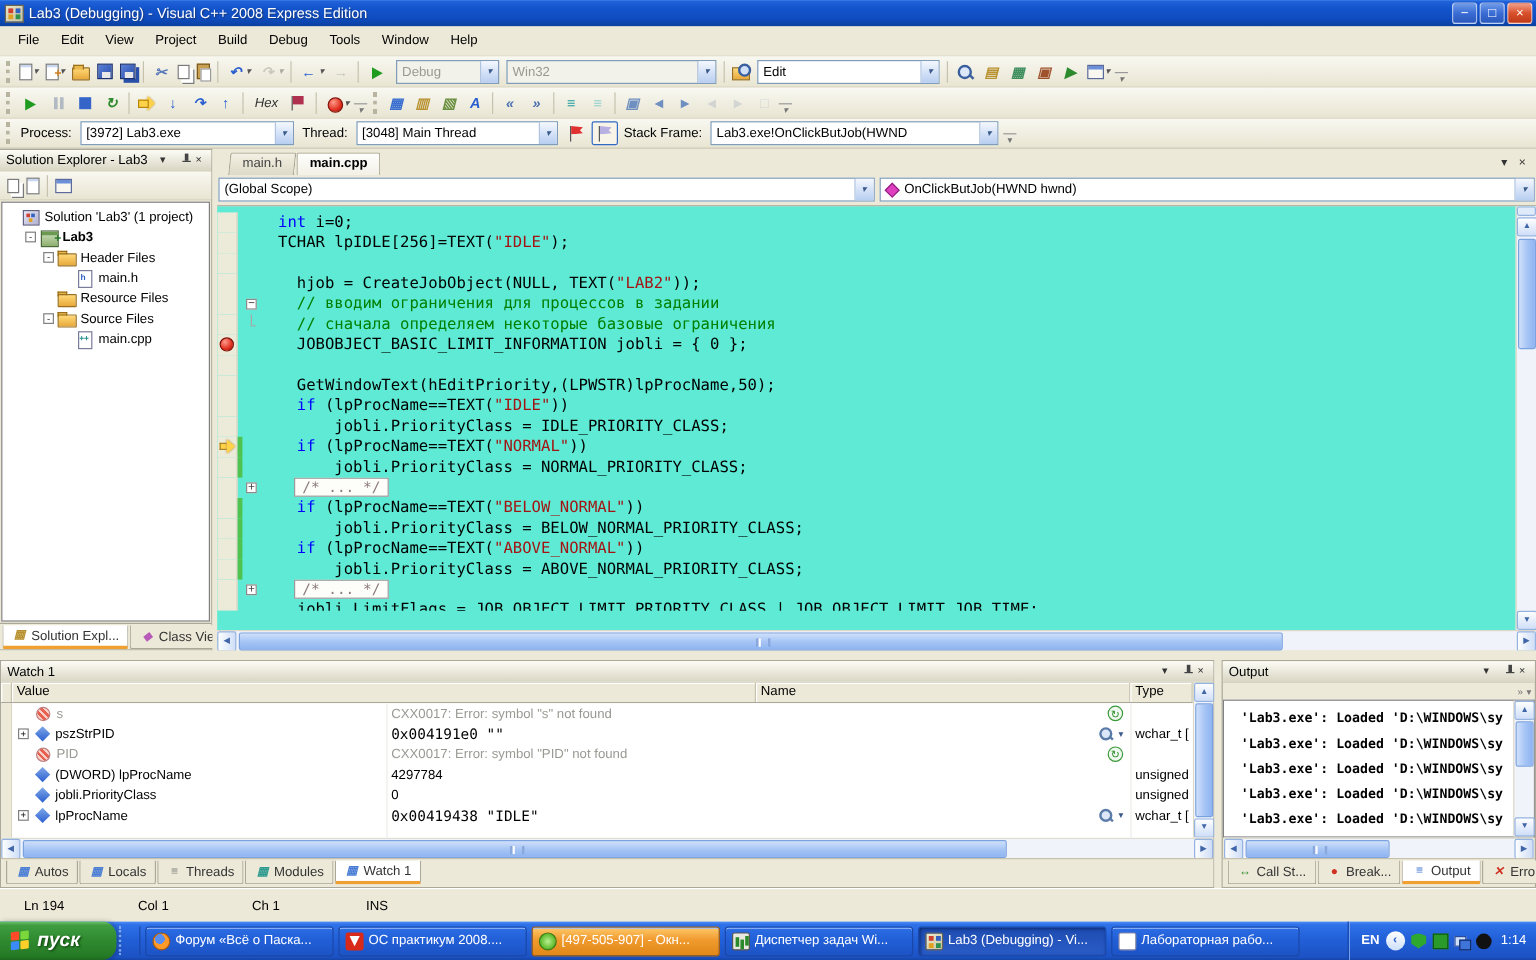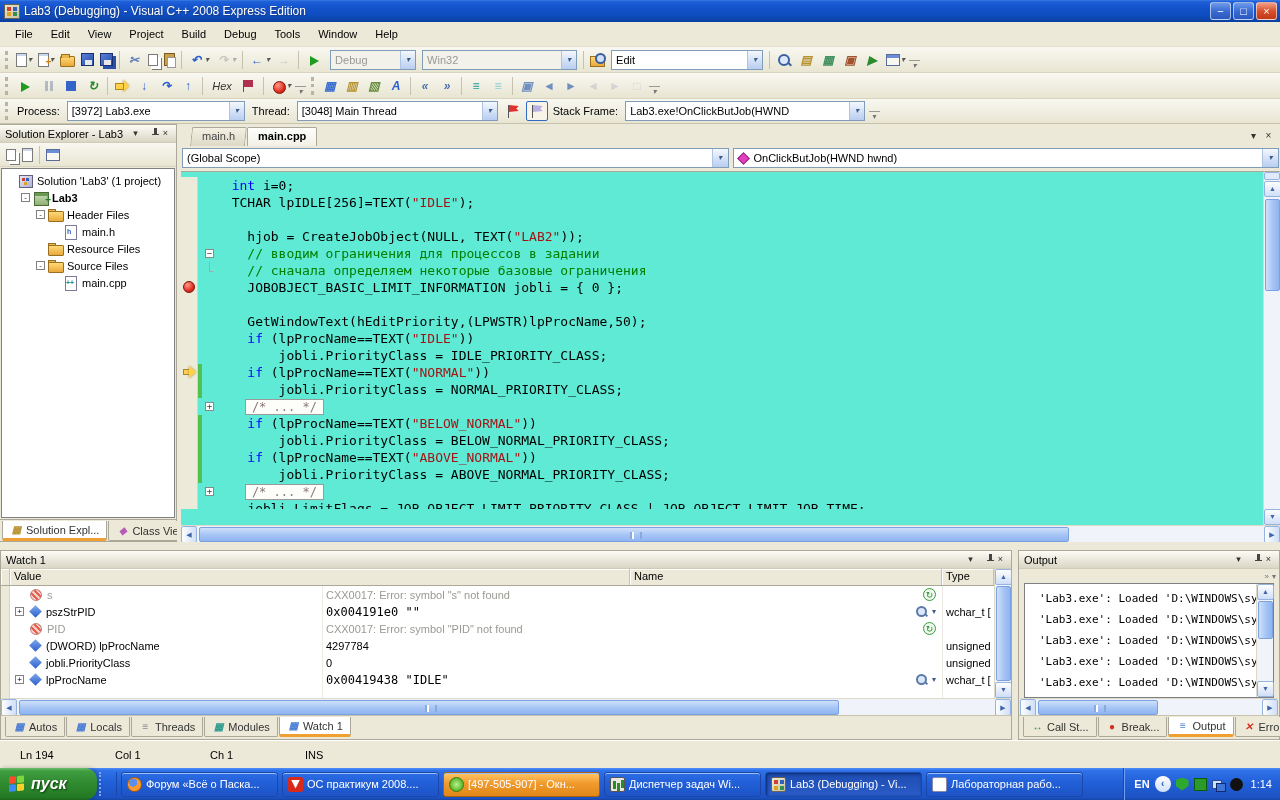--- a/index.html
+++ b/index.html
@@ -170,21 +170,21 @@
   .wact { margin-left:auto; display:flex; align-items:center; padding-right:6px;}
   .wrefresh { width:13px; height:13px; border-radius:50%; border:1px solid #3a9a3a; color:#2a8a2a; font-size:9px; line-height:12px; text-align:center; background:#eef8ee;}
   .wmag { position:relative; width:16px; height:14px;}
   .wmag::after{content:'';position:absolute;left:2px;top:1px;width:7px;height:7px;border:2px solid #5a7aa8;border-radius:50%;background:#dce8fa;}
   .wmag::before{content:'';position:absolute;left:10px;top:9px;width:4px;height:2px;background:#5a7aa8;transform:rotate(45deg);}
   .wmagdd { font-size:8px; color:#3a5a8a; margin-left:2px;}
   .mono { font-family:"DejaVu Sans Mono", monospace; font-size:12px;}
   .bgap { width:6px; background:#ece9d8; }
   .output { flex:1; display:flex; flex-direction:column; border:1px solid #aca899; background:#ece9d8; min-width:0;}
   .otoolbar { height:14px; display:flex; justify-content:flex-end; align-items:center; padding-right:3px; color:#777; font-size:8px; gap:3px; flex:none;}
-  .ocontent { flex:1; display:flex; min-height:0; background:#fff; border:1px solid #808080; margin:0 5px;}
+  .ocontent { flex:1; display:flex; min-height:0; background:#fff; border:1px solid #808080; margin:0 0;font-weight:bold;}
   .olines { flex:1; overflow:hidden; font-family:"DejaVu Sans Mono", monospace; font-size:11px; line-height:21px; padding:4px 0 0 14px; white-space:pre;}
   
   .tooltabs { height:24px; display:flex; align-items:flex-start; padding:1px 0 0 4px; background:#ece9d8; border-top:1px solid #c6c2ae; flex:none;}
   .ttab { height:20px; display:flex; align-items:center; gap:3px; padding:0 7px; margin-right:1px; border:1px solid #aca899; border-top:none; border-radius:0 0 2px 2px; background:#ece9d8; color:#333; white-space:nowrap;}
   .ttab.active { background:#fff; border-bottom:3px solid #f0a030; font-weight:normal; }
   .ttico { width:13px; height:13px; font-size:10px; line-height:13px; text-align:center; font-weight:bold;}
 
   
   .statusbar { height:28px; display:flex; align-items:center; background:#ece9d8; border-top:1px solid #fff; padding:0 6px; flex:none;}
   .st-cell { width:95px; text-align:left; padding-left:14px; flex:none;}
@@ -294,21 +294,21 @@
         <i class="ic" style="color: rgb(154, 154, 148);">→</i>
       </span>
       <i class="tsep"></i>
       <span class="tbi">
         <i class="ic k-play"></i>
       </span>
       <span class="combo cdis" style="width: 86px;">
         <span class="cv">Debug</span>
         <i class="cbtn">▾</i>
       </span>
-      <span class="combo cdis" style="width: 155px; justify-content: space-between;">
+      <span class="combo cdis" style="width: 175px; justify-content: space-between;">
         <span class="cv">Win32</span>
         <i class="cbtn">▾</i>
       </span>
       <i class="tsep"></i>
       <span class="tbi">
         <i class="ic k-findfolder"></i>
       </span>
       <span class="combo" style="width: 152px;">
         <span class="cv">Edit</span>
         <i class="cbtn">▾</i>
@@ -425,21 +425,21 @@
     </div>
 
   <div class="procbar">
     <span class="grip"></span>
     <span class="pb-label">Process:</span>
     <span class="combo" style="width:178px">
       <span class="cv">[3972] Lab3.exe</span>
         <i class="cbtn">▾</i>
     </span>
     <span class="pb-label">Thread:</span>
-    <span class="combo" style="width:201px">
+    <span class="combo" style="width:168px">
       <span class="cv">[3048] Main Thread</span>
         <i class="cbtn">▾</i>
     </span>
     <span class="flagbtn red">
         <i></i>
       </span>
     <span class="flagbtn grey pressed">
         <i></i>
       </span>
     <span class="pb-label">Stack Frame:</span>

